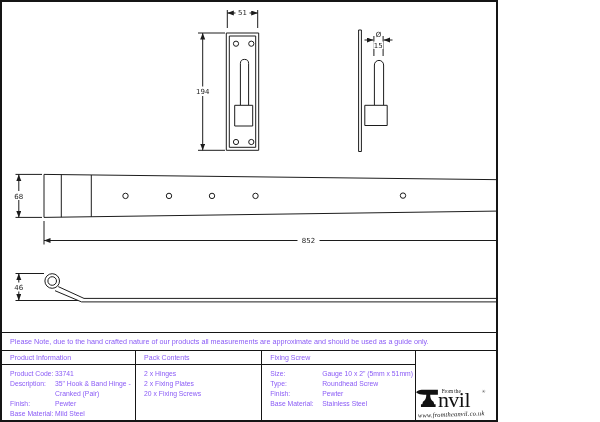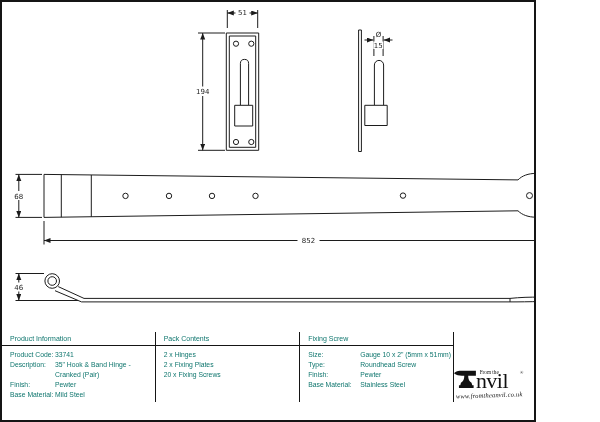--- a/index.html
+++ b/index.html
@@ -1,19 +1,19 @@
 <!DOCTYPE html>
 <html><head>
 <meta charset="utf-8">
 <style>
   html,body{margin:0;padding:0;background:#fff;}
   .sheet{
-    width:536px;height:422px;box-sizing:border-box;border:2px solid #151515;
+    width:498px;height:422px;box-sizing:border-box;border:2px solid #151515;
     background:#fff;position:relative;overflow:hidden;
-    font-family:"Liberation Sans",sans-serif;color:#0f766e;
+    font-family:"Liberation Sans",sans-serif;color:#8b5cf6;
   }
   svg{display:block;}
   .drawing{width:596px;height:330px;}
   .drawing path,.drawing rect,.drawing circle,.drawing line{vector-effect:non-scaling-stroke;}
   .dim-text{font-family:"DejaVu Sans",sans-serif;font-size:7px;fill:#1c1c1c;text-anchor:middle;}
   .note-bar{
     height:17px;border-top:1px solid #151515;border-bottom:1px solid #151515;
     display:flex;align-items:center;padding:0 8px;font-size:7.2px;
   }
   .spec-table{display:flex;height:70px;}
@@ -131,20 +131,23 @@
       <text class="dim-text" x="240.5" y="13.3">51</text>
       <text class="dim-text" x="200.7" y="92">194</text>
       <text class="dim-text" x="376.4" y="35">Ø</text>
       <text class="dim-text" x="376.3" y="46">15</text>
       <text class="dim-text" x="16.8" y="196.5">68</text>
       <text class="dim-text" x="306.5" y="241.3">852</text>
       <text class="dim-text" x="16.8" y="288">46</text>
     </g>
   </svg>
 
+  <div class="note-bar">
+    <span>Please Note, due to the hand crafted nature of our products all measurements are approximate and should be used as a guide only.</span>
+  </div>
 
   <div class="spec-table">
 
     <div class="col col-border col-product">
       <div class="col-header">Product Information</div>
       <div class="col-body">
         <div class="kv">
           <span class="k">Product Code:</span><span class="v">33741</span>
         </div>
         <div class="kv">

